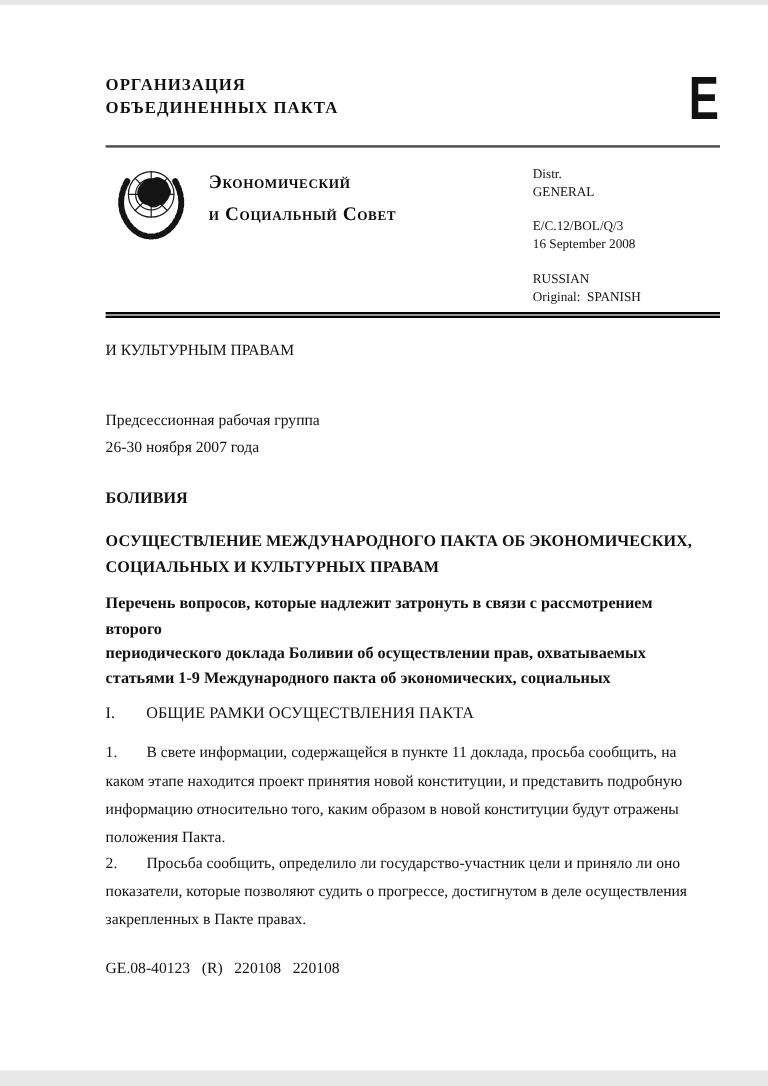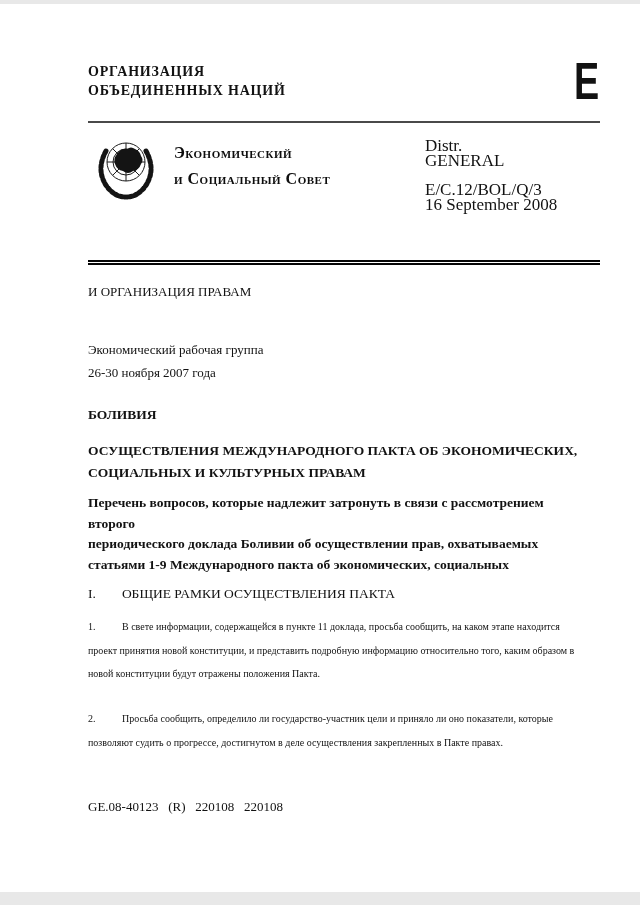--- a/index.html
+++ b/index.html
@@ -28,22 +28,22 @@
     background:#4a4a4a;
   }
   
   .emblem{position:absolute;left:94px;top:131px;width:64px;height:68px;}
   .ecosoc-title{
     position:absolute;left:174px;top:136px;
     font-size:16px;font-weight:bold;line-height:26px;
     font-variant:small-caps;letter-spacing:0.5px;color:#0d0d0d;
   }
   .distr-block{
-    position:absolute;left:425px;top:134px;
-    font-size:17px;line-height:15px;
+    position:absolute;left:444px;top:134px;
+    font-size:11px;line-height:15px;
   }
   .distr-group{margin-bottom:14px;}
   .pre{white-space:pre-wrap;}
   
   .rule-thick{
     position:absolute;left:88px;top:256px;width:512px;height:1px;
     border-top:2px solid #060606;border-bottom:2px solid #060606;
   }
   
   .committee{
@@ -59,39 +59,39 @@
   .country-title{top:401px;font-size:13.5px;font-weight:bold;line-height:20px;}
   .main-title{top:436px;font-size:13.5px;font-weight:bold;line-height:21.5px;}
   .subtitle{top:489px;font-size:13.5px;font-weight:bold;line-height:20.5px;}
   .section-heading{
     top:580px;font-size:13.5px;line-height:20px;font-weight:normal;
   }
   .section-heading .sec-num{display:inline-block;margin-right:26px;}
   
   .para{
     position:absolute;left:88px;width:500px;
-    font-size:10px;line-height:23.6px;text-align:left;
+    font-size:13px;line-height:23.6px;text-align:left;
   }
   .para .para-num{display:inline-block;width:34px;}
   .para-1{top:611px;}
   .para-2{top:703px;}
   
   .footer{
     position:absolute;left:88px;top:795px;
     font-size:13px;white-space:pre;
   }
 </style>
 </head>
 <body>
 
 <div class="page">
 
   <div class="org-block">
     <div>ОРГАНИЗАЦИЯ</div>
-    <div>ОБЪЕДИНЕННЫХ НАЦИЙ</div>
+    <div>ОБЪЕДИНЕННЫХ ПАКТА</div>
   </div>
 
   <div class="letter-e">E</div>
 
   <div class="rule-thin"></div>
 
   <div class="emblem">
     <svg width="64" height="68" viewBox="0 0 64 68" aria-hidden="true">
 
       <g stroke="#1b1b1b" fill="none" stroke-width="1">
@@ -120,37 +120,41 @@
 
   <div class="distr-block">
     <div class="distr-group">
       <div>Distr.</div>
       <div>GENERAL</div>
     </div>
     <div class="distr-group">
       <div>E/C.12/BOL/Q/3</div>
       <div>16 September 2008</div>
     </div>
+    <div class="distr-group">
+      <div>RUSSIAN</div>
+      <div class="pre">Original:  SPANISH</div>
+    </div>
   </div>
 
   <div class="rule-thick"></div>
 
   <div class="committee">
-    <div>И ОРГАНИЗАЦИЯ ПРАВАМ</div>
+    <div>И КУЛЬТУРНЫМ ПРАВАМ</div>
   </div>
 
   <div class="working-group">
-    <div>Экономический рабочая группа</div>
+    <div>Предсессионная рабочая группа</div>
     <div>26-30 ноября 2007 года</div>
   </div>
 
   <div class="center-col country-title">БОЛИВИЯ</div>
 
   <div class="center-col main-title">
-    <div>ОСУЩЕСТВЛЕНИЯ МЕЖДУНАРОДНОГО ПАКТА ОБ ЭКОНОМИЧЕСКИХ,</div>
+    <div>ОСУЩЕСТВЛЕНИЕ МЕЖДУНАРОДНОГО ПАКТА ОБ ЭКОНОМИЧЕСКИХ,</div>
     <div>СОЦИАЛЬНЫХ И КУЛЬТУРНЫХ ПРАВАМ</div>
   </div>
 
   <div class="center-col subtitle">
     <div>Перечень вопросов, которые надлежит затронуть в связи с рассмотрением второго</div>
     <div>периодического доклада Боливии об осуществлении прав, охватываемых</div>
     <div>статьями 1-9 Международного пакта об экономических, социальных</div>
   </div>
 
   <div class="center-col section-heading">

